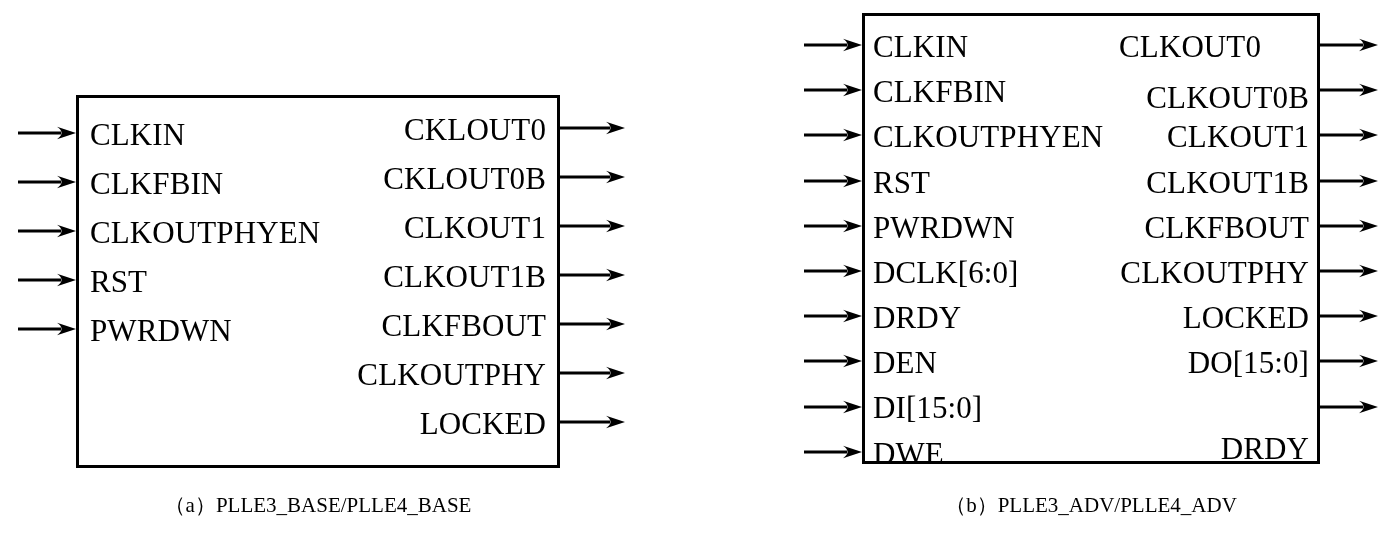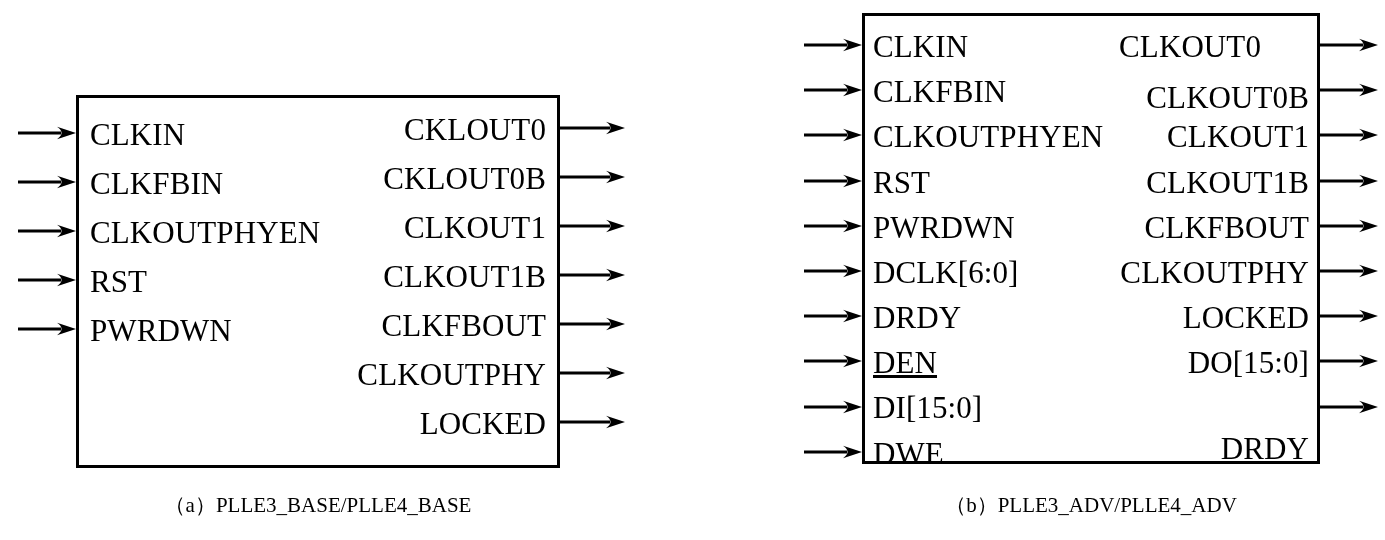--- a/index.html
+++ b/index.html
@@ -169,21 +169,21 @@
       <div class="port-label in" style="top: 257px; left: 873px;">DCLK[6:0]</div>
       <svg class="arrow" width="58" height="22" viewBox="0 0 58 22" style="left: 804px; top: 305.2px;">
         <line x1="0" y1="11" x2="43" y2="11" stroke="#000000" stroke-width="3"></line>
         <path d="M 58 11 L 39 4.8 Q 48.12 11 39 17.2 Z" fill="#000000"></path>
       </svg>
       <div class="port-label in" style="top: 302.2px; left: 873px;">DRDY</div>
       <svg class="arrow" width="58" height="22" viewBox="0 0 58 22" style="left: 804px; top: 350.4px;">
         <line x1="0" y1="11" x2="43" y2="11" stroke="#000000" stroke-width="3"></line>
         <path d="M 58 11 L 39 4.8 Q 48.12 11 39 17.2 Z" fill="#000000"></path>
       </svg>
-      <div class="port-label in" style="top: 347.4px; left: 873px; text-decoration: underline;">DEN</div>
+      <div class="port-label in" style="top: 347.4px; left: 873px;">DEN</div>
       <svg class="arrow" width="58" height="22" viewBox="0 0 58 22" style="left: 804px; top: 395.6px;">
         <line x1="0" y1="11" x2="43" y2="11" stroke="#000000" stroke-width="3"></line>
         <path d="M 58 11 L 39 4.8 Q 48.12 11 39 17.2 Z" fill="#000000"></path>
       </svg>
       <div class="port-label in" style="top: 392px; left: 873px; font-family: Liberation Serif, serif;">DI[15:0]</div>
       <svg class="arrow" width="58" height="22" viewBox="0 0 58 22" style="left: 804px; top: 440.8px;">
         <line x1="0" y1="11" x2="43" y2="11" stroke="#000000" stroke-width="3"></line>
         <path d="M 58 11 L 39 4.8 Q 48.12 11 39 17.2 Z" fill="#000000"></path>
       </svg>
       <div class="port-label in" style="top: 437.8px; left: 873px;">DWE</div>

